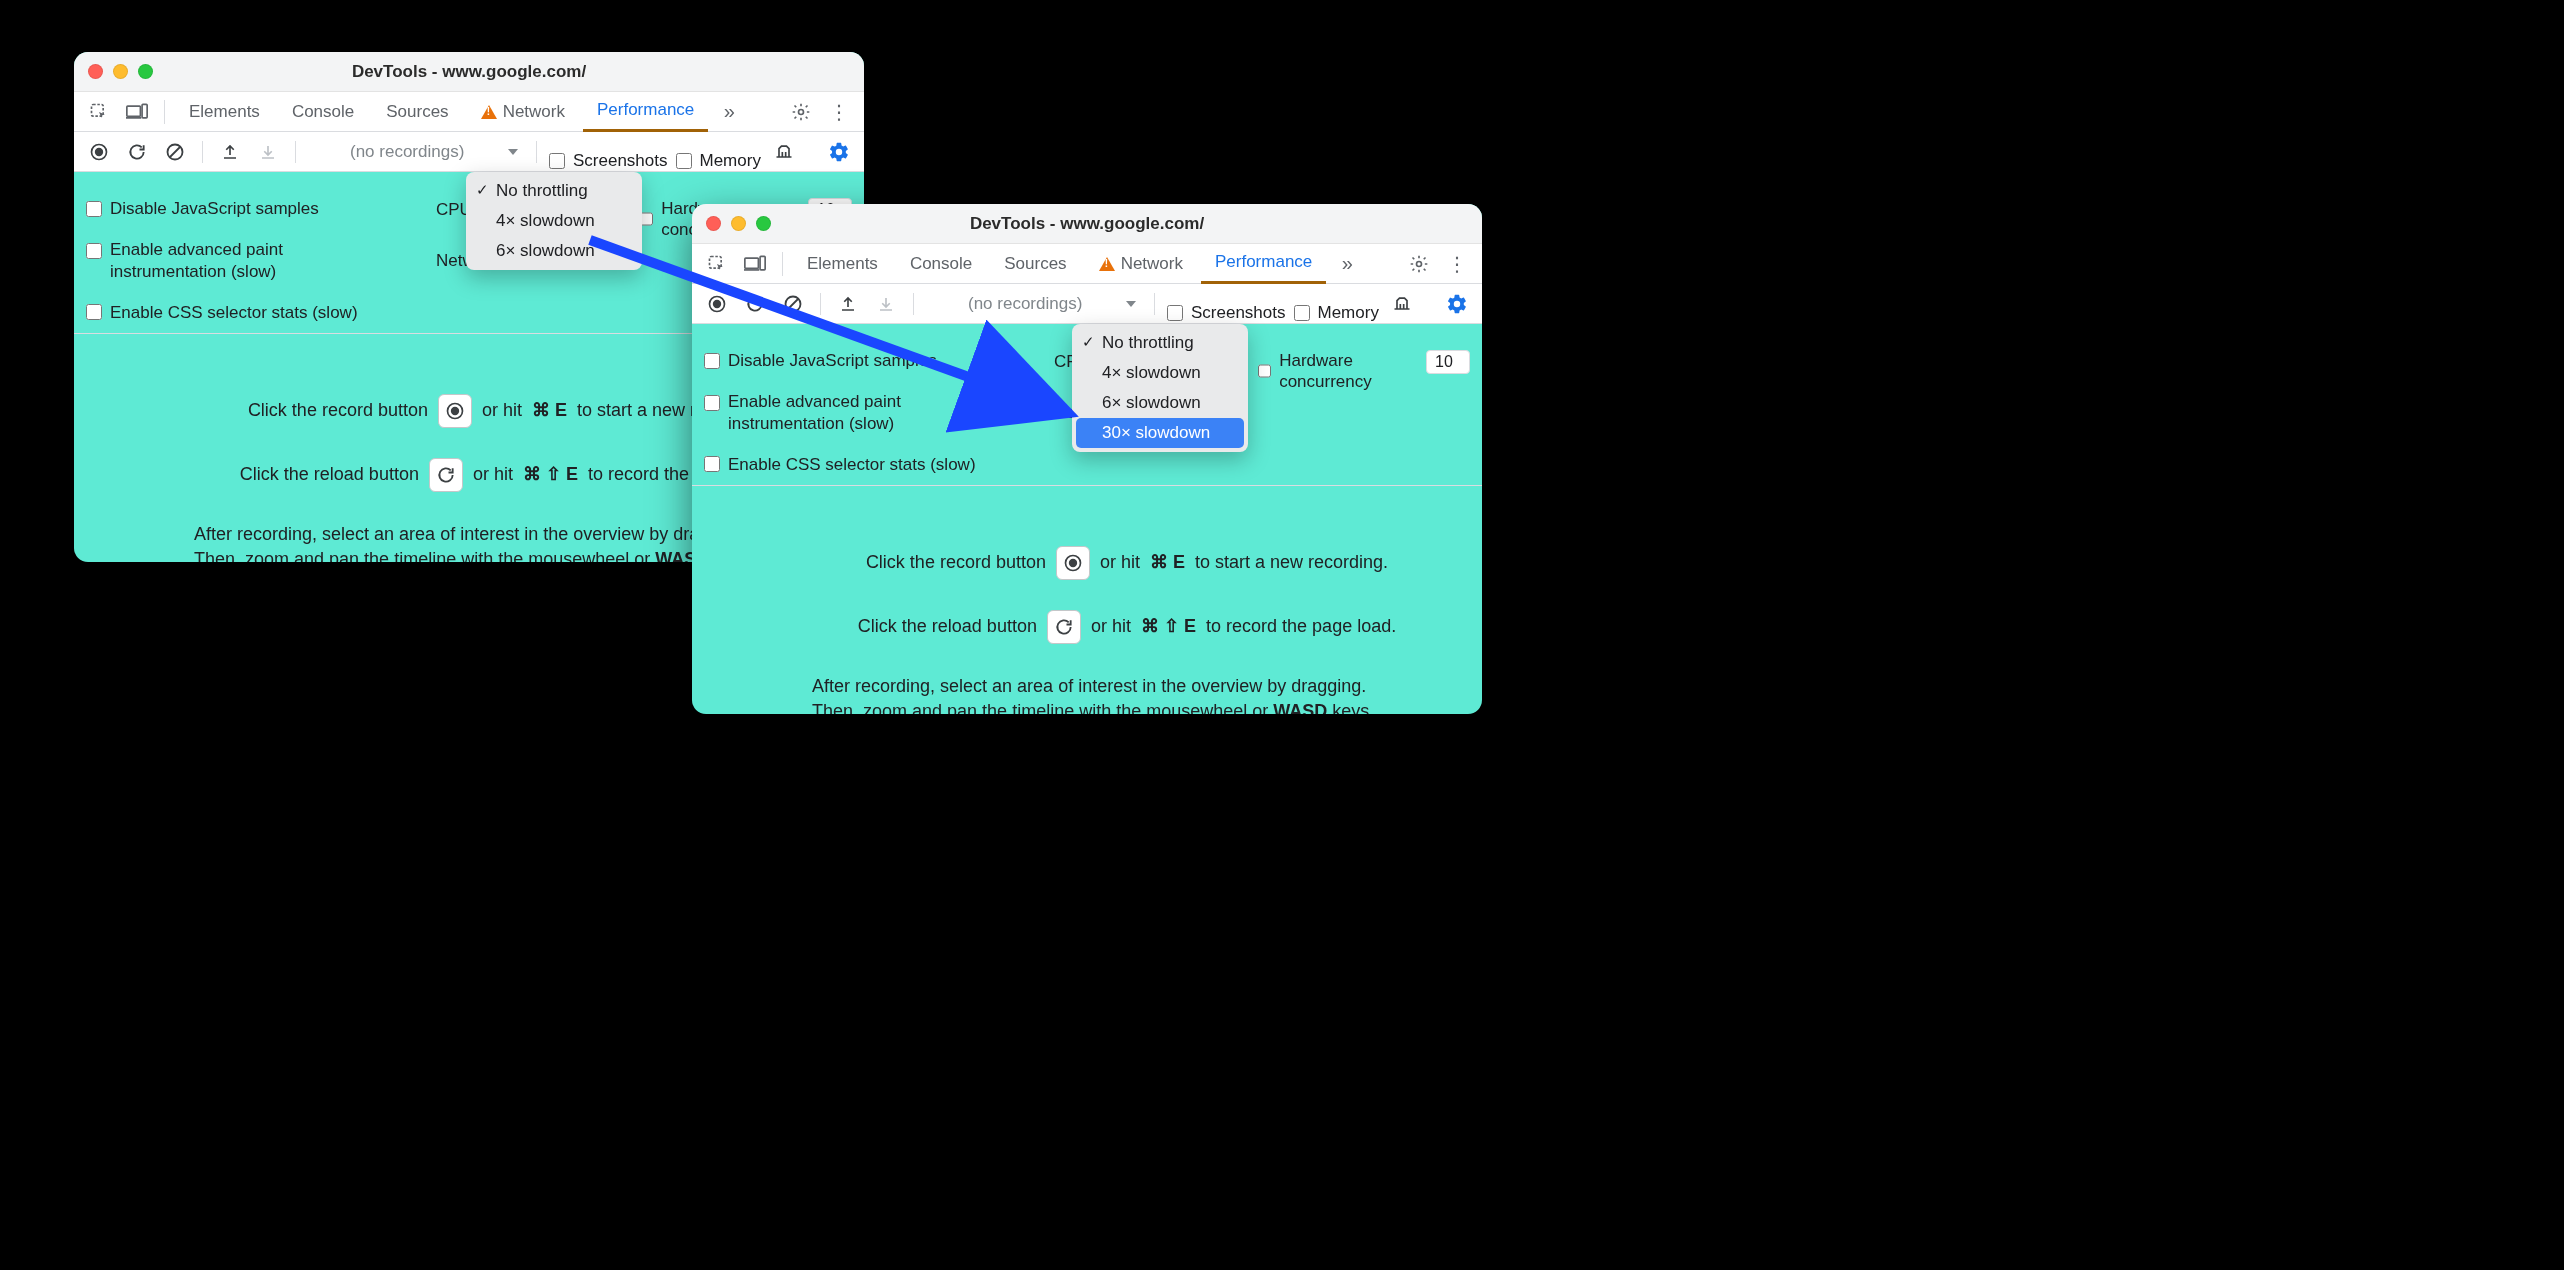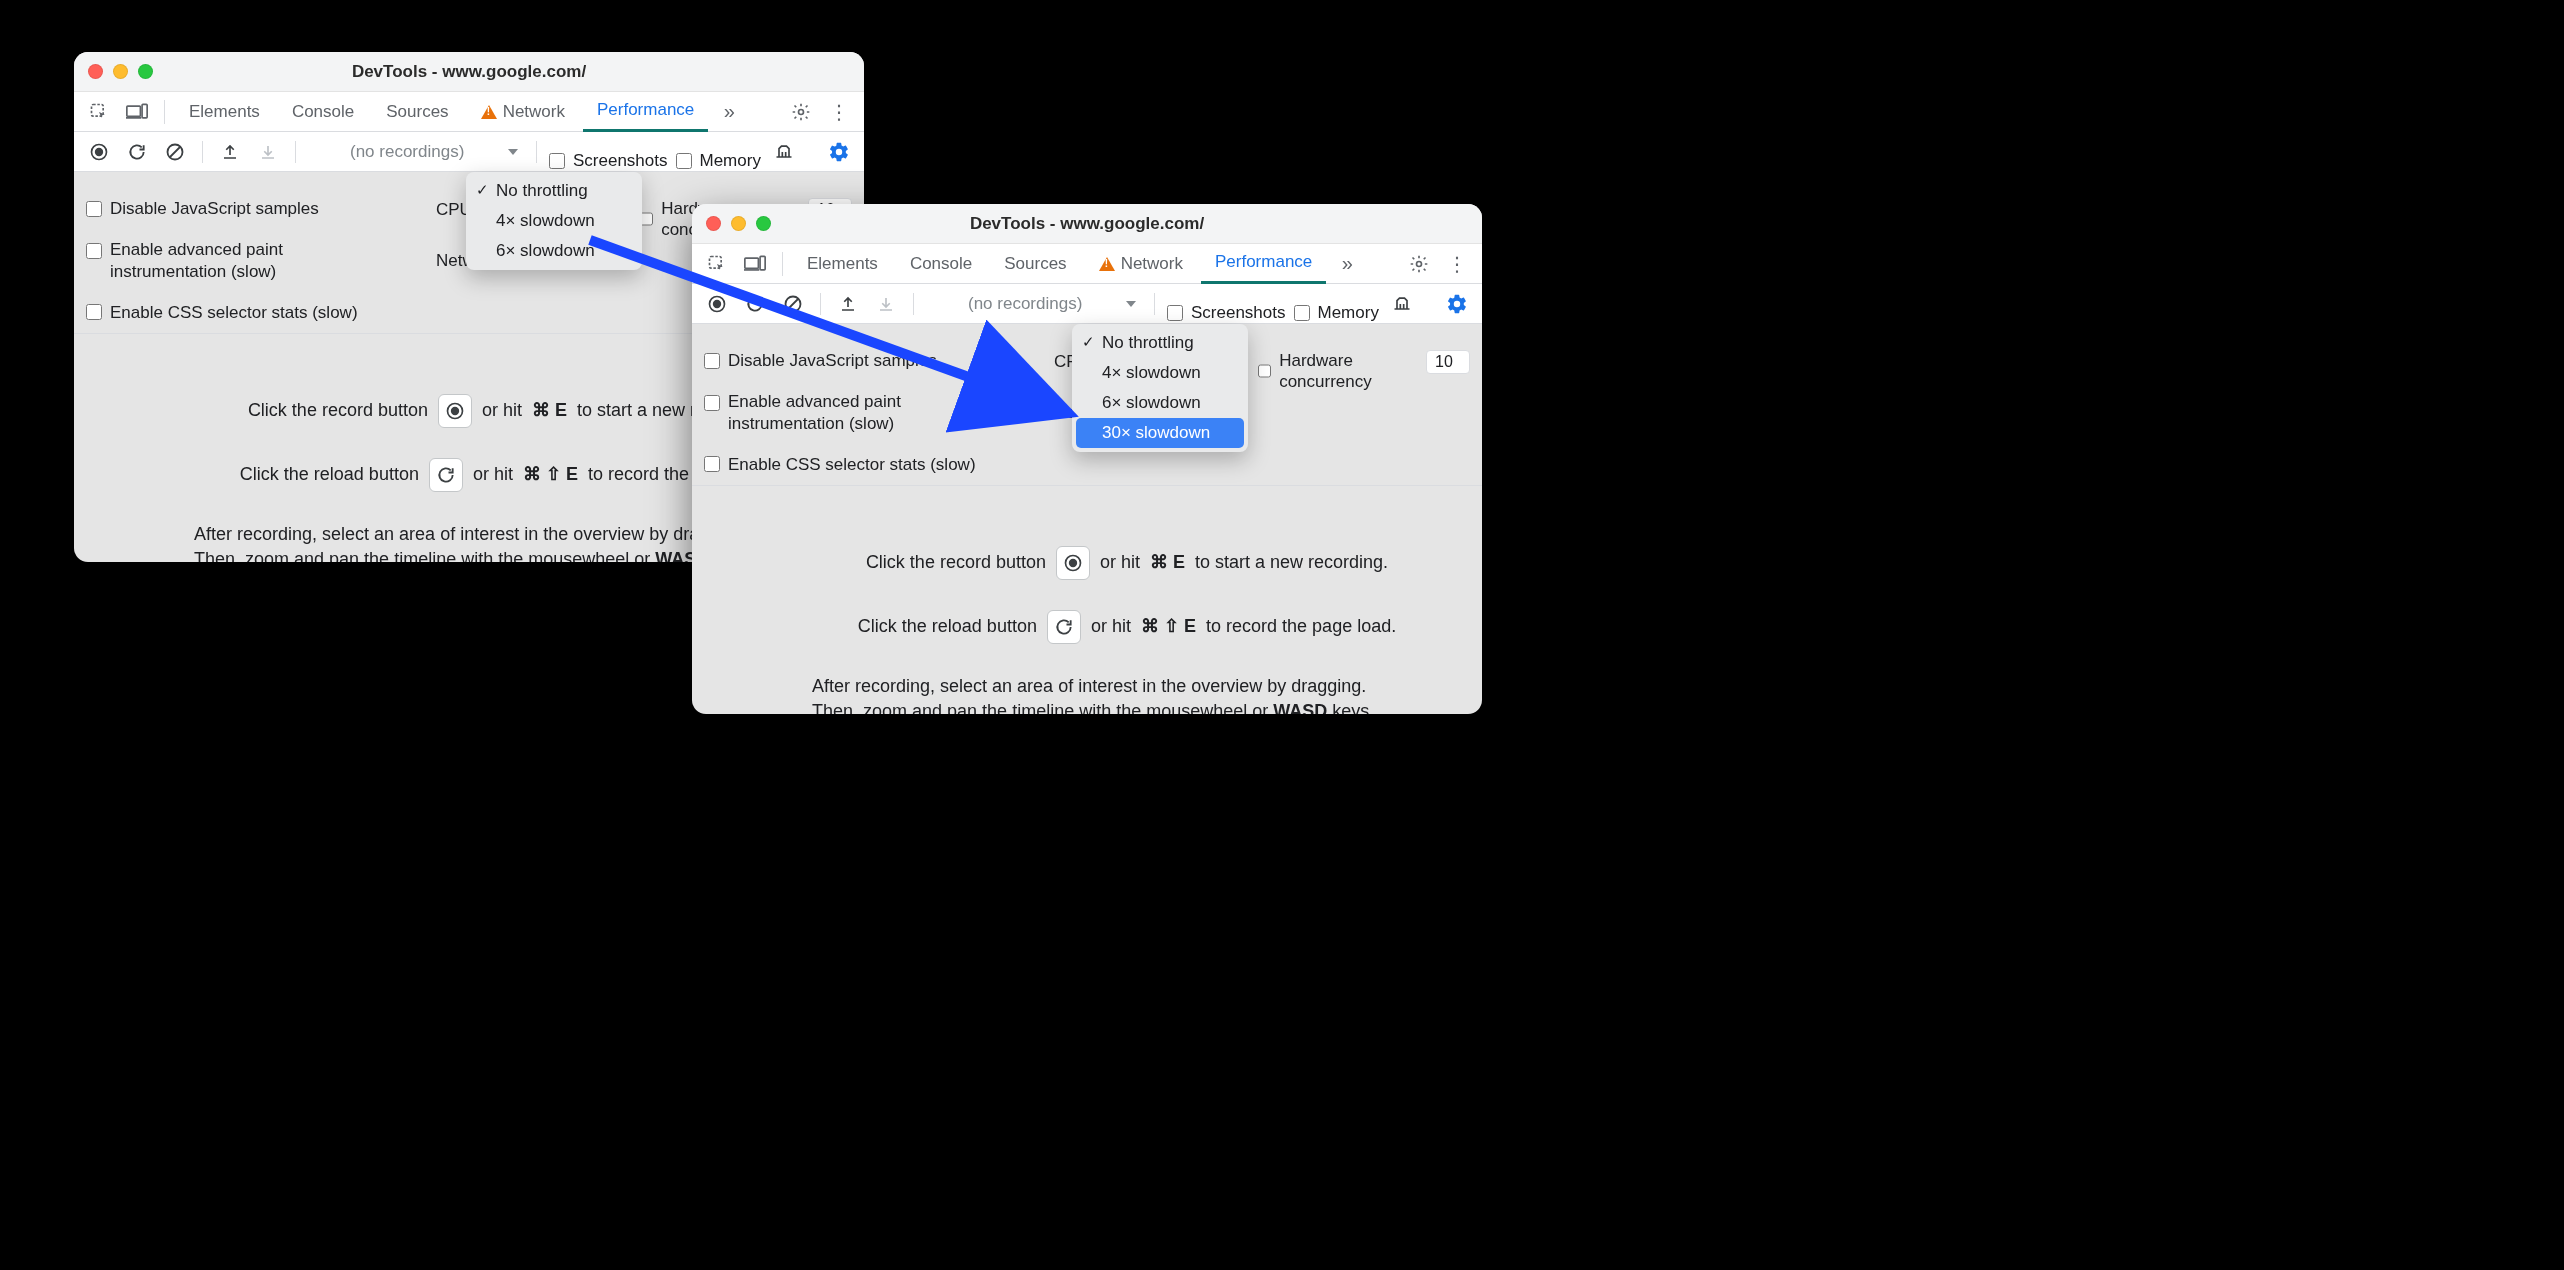--- a/index.html
+++ b/index.html
@@ -6,21 +6,21 @@
   html, body { width: 2564px; height: 1270px; }
   body {
     background: #000;
     font-family: -apple-system, "Helvetica Neue", Arial, sans-serif;
     font-size: 20px;
     color: #202124;
     position: relative;
   }
   .window {
     position: absolute;
-    background: #e5e5e5;
+    background: #5eead4;
     border-radius: 14px;
     box-shadow: 0 14px 40px rgba(0,0,0,0.5);
     overflow: hidden;
   }
   
   .titlebar {
     height: 40px;
     background: #f3f4f5;
     display: flex;
     align-items: center;
@@ -68,21 +68,21 @@
   .tabbar .tab {
     padding: 0 14px;
     height: 40px;
     display:flex; align-items:center; gap:6px;
     color:#5f6368;
     font-size:17px;
     cursor:pointer;
   }
   .tabbar .tab.active {
     color:#1a73e8;
-    border-bottom: 3px solid #0f766e;
+    border-bottom: 3px solid #a16207;
     font-weight:500;
   }
   .warn-tri {
     width:0;height:0;
     border-left:8px solid transparent;
     border-right:8px solid transparent;
     border-bottom:14px solid #e8710a;
     position:relative;
   }
   .warn-tri::after{

